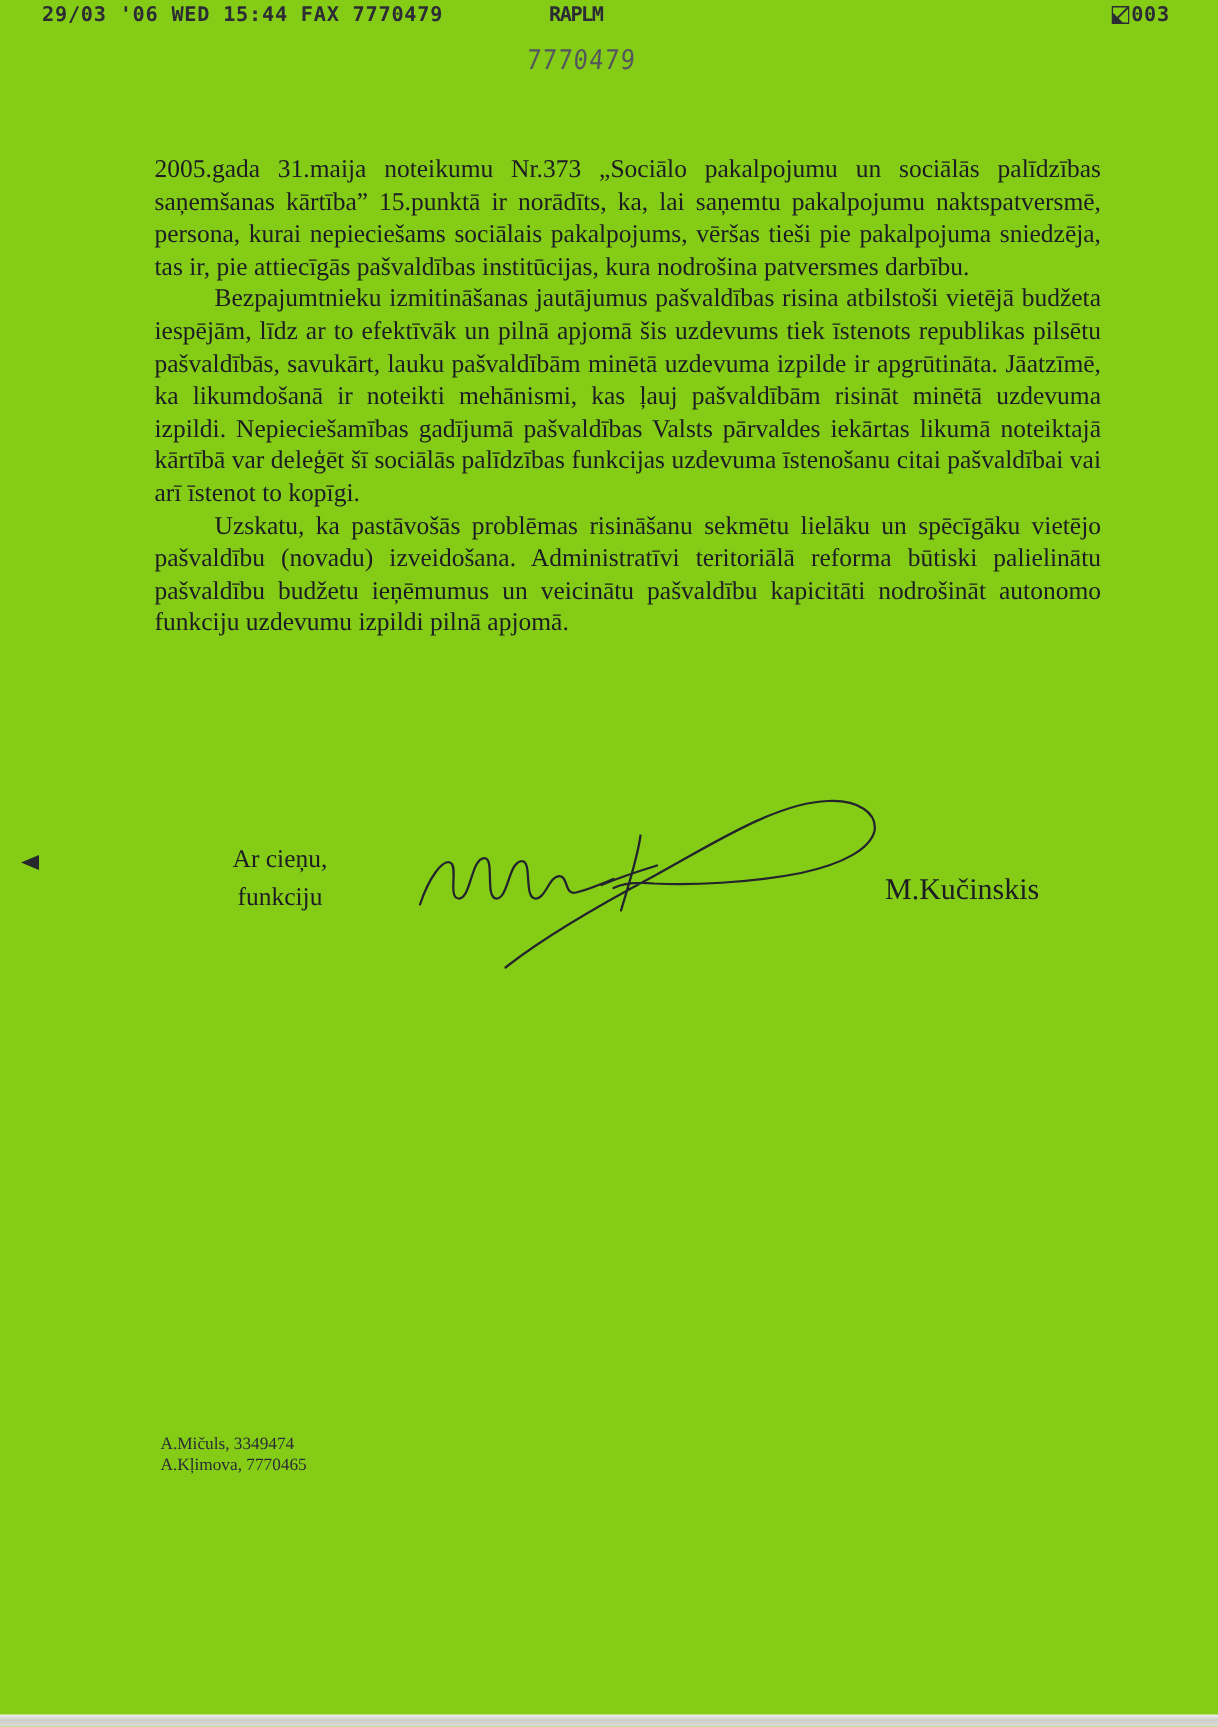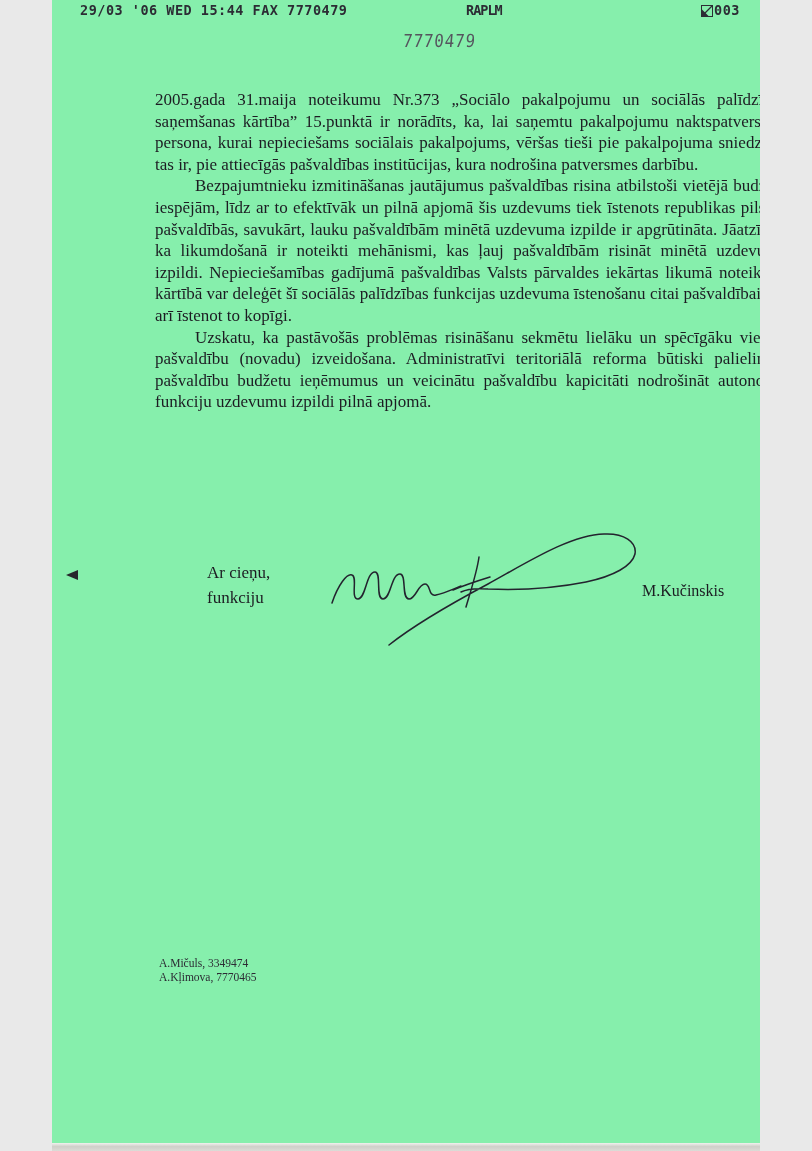--- a/index.html
+++ b/index.html
@@ -2,95 +2,96 @@
 <html><head>
 <meta charset="utf-8">
 <style>
   html, body {
     margin: 0;
     padding: 0;
     background: #e9e9e9;
   }
   .page {
     position: relative;
-    width: 708px;
+    width: 812px;
     height: 1151px;
     margin: 0 auto;
-    background: #86efac;
+    background: #84cc16;
     overflow: hidden;
     font-family: "Liberation Serif", serif;
     color: #1c1c22;
   }
 
   
   .fax-header {
     position: absolute;
     top: 2px;
     left: 0;
     width: 100%;
     height: 16px;
     font-family: "DejaVu Sans Mono", monospace;
     font-size: 13.5px;
     font-weight: bold;
     color: #2c2c34;
     letter-spacing: 0.5px;
   }
   .fax-header-left   { position: absolute; left: 28px;  top: 0; white-space: nowrap; }
-  .fax-header-center { position: absolute; left: 366px; top: 0; letter-spacing: -1px; margin-left: 48px; }
-  .fax-header-right  { position: absolute; right: 20px; top: 0; display: flex; align-items: center; gap: 1px; }
+  .fax-header-center { position: absolute; left: 366px; top: 0; letter-spacing: -1px; }
+  .fax-header-right  { position: absolute; right: 32px; top: 0; display: flex; align-items: center; gap: 1px; }
   .page-icon { display: inline-block; width: 12px; height: 12px; }
 
   
   .stamp-number {
     position: absolute;
     left: 352px;
     top: 30px;
     font-family: "DejaVu Sans Mono", monospace;
     font-size: 18px;
     color: #55555e;
     letter-spacing: 1px;
     transform: skewX(-5deg) scaleX(0.88);
     transform-origin: left top;
   }
 
   
   .letter-body {
     position: absolute;
     left: 103px;
-    top: 89px;
+    top: 102px;
     width: 631px;
     font-size: 17px;
     line-height: 21.6px;
     text-align: justify;
     color: #1c1c22;
   }
   .letter-body p { margin: 0; }
   .letter-body p.indented { text-indent: 40px; }
 
   
   .closing-label {
     position: absolute;
     left: 155px;
     top: 560px;
     font-size: 17px;
     line-height: 25px;
     color: #1c1c22;
+    text-align: center;
   }
   .signature {
     position: absolute;
     left: 266px;
     top: 527px;
     width: 330px;
     height: 122px;
   }
   .signer-name {
     position: absolute;
     left: 590px;
     top: 582px;
-    font-size: 16px;
+    font-size: 20px;
     color: #1c1c22;
   }
 
   
   .margin-arrow {
     position: absolute;
     left: 14px;
     top: 570px;
     width: 0;
     height: 0;

